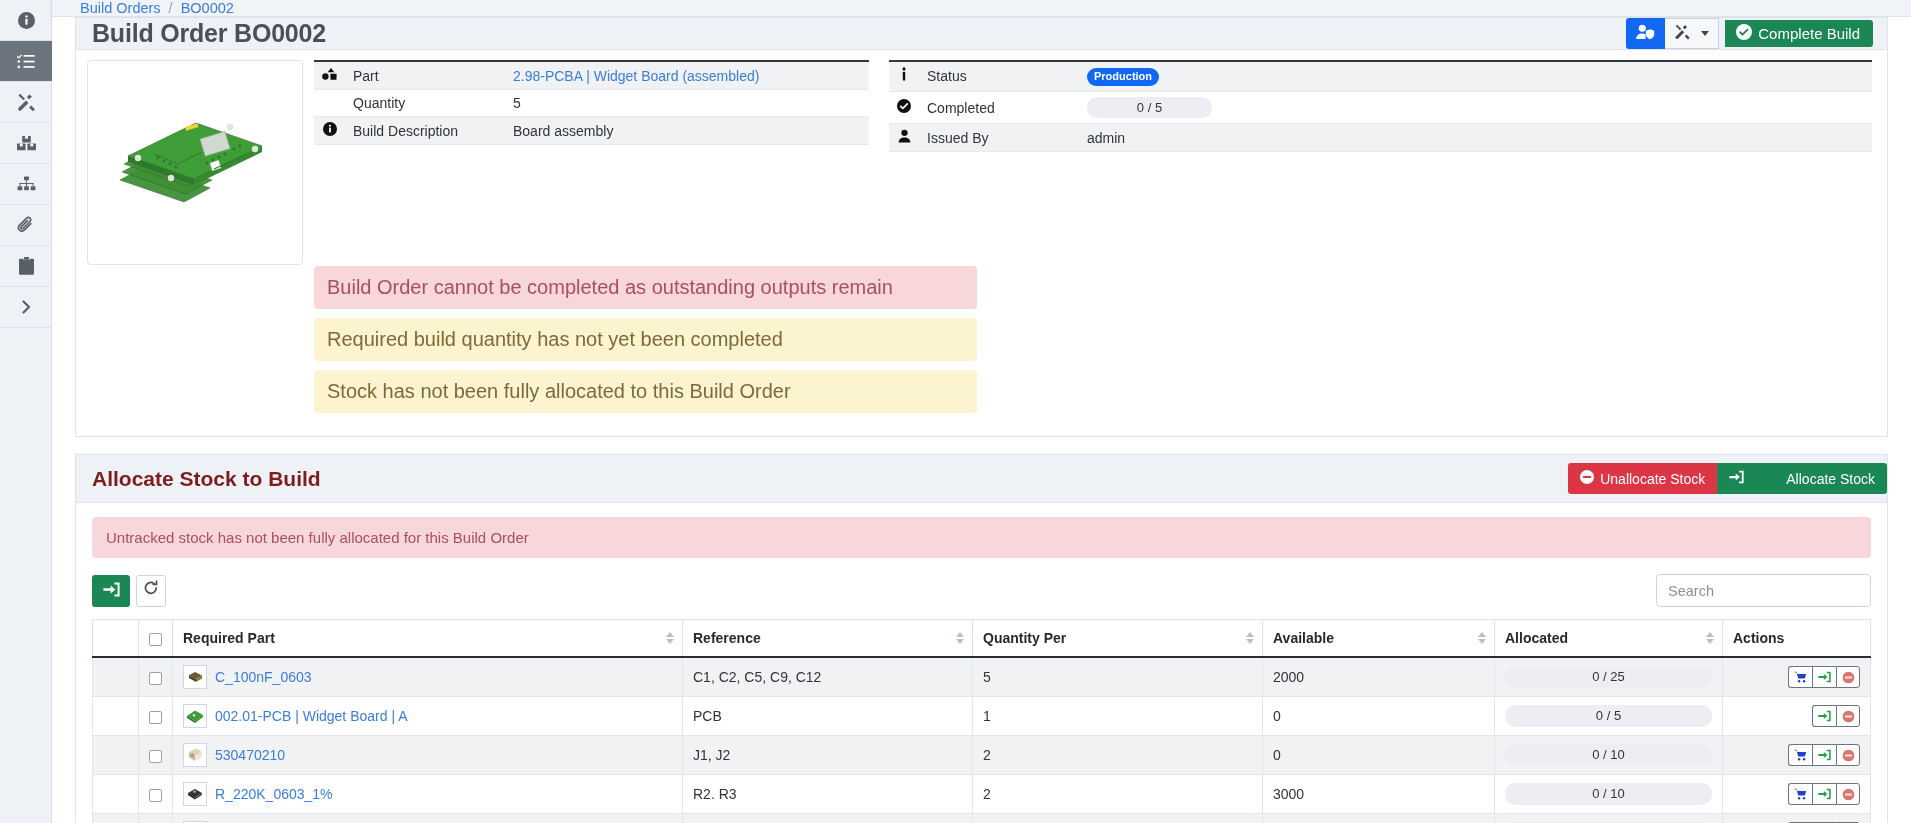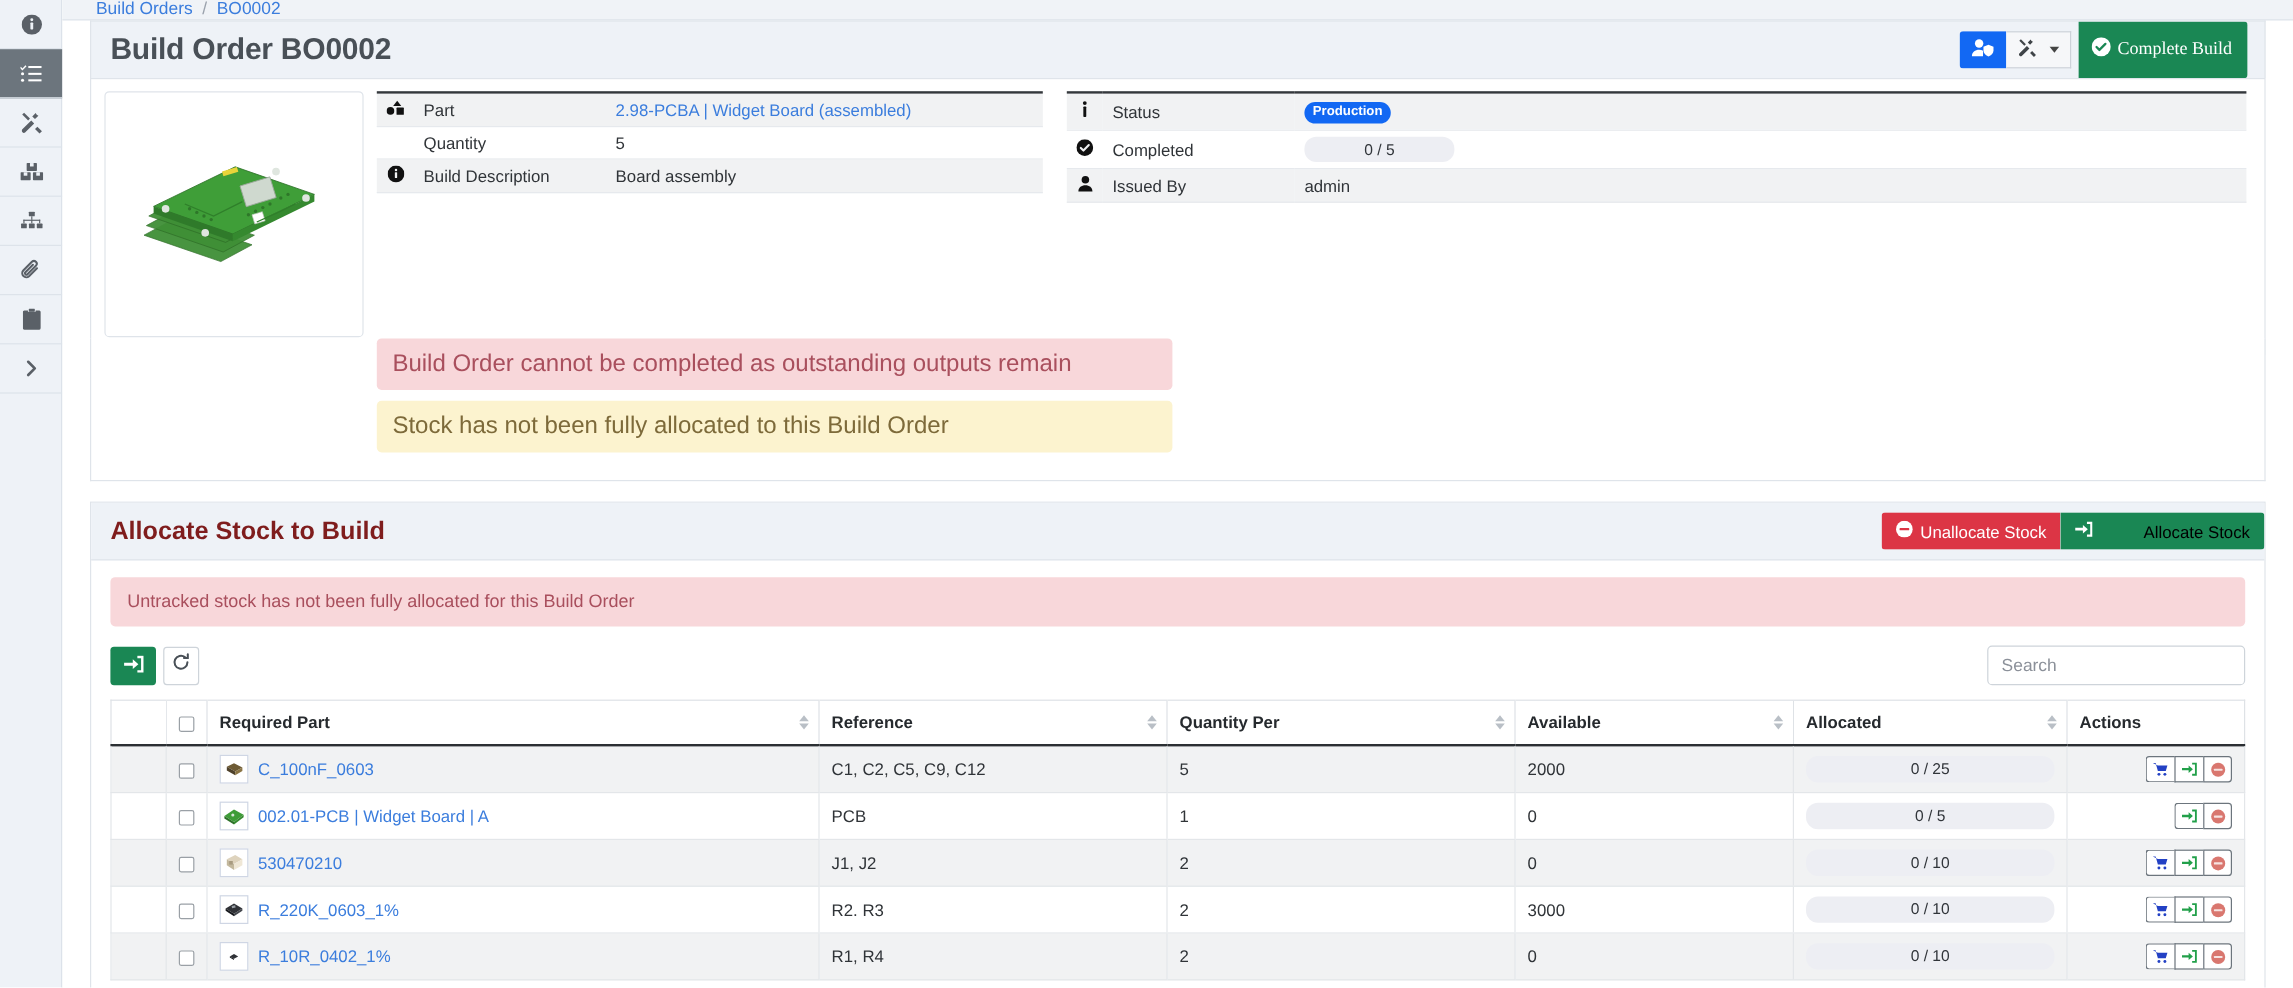--- a/index.html
+++ b/index.html
@@ -70,21 +70,21 @@
 
   .btn {
     border: 1px solid transparent;
     font-size: 14px;
     display: inline-flex; align-items: center; gap: 6px;
     cursor: pointer; white-space: nowrap;
     font-family: "Liberation Sans", sans-serif;
   }
   .btn-primary { background: #1268f3; color: #fff; height: 31px; padding: 0 9px; border-radius: 3px 0 0 3px; }
   .btn-light { background: #f6f7f9; color: #444; height: 31px; padding: 0 9px; border: 1px solid #ccd2d9; border-left: none; border-radius: 0; }
-  .btn-success { background: #1a8754; color: #fff; height: 47px; padding: 0 12px 0 10px; border-radius: 0 3px 3px 0; margin-left: 6px; font-size: 15px; font-family: Liberation Serif, serif; }
+  .btn-success { background: #1a8754; color: #fff; height: 27px; padding: 0 12px 0 10px; border-radius: 0 3px 3px 0; margin-left: 6px; font-size: 15px; }
   .caret { width:0;height:0;border-left:4px solid transparent;border-right:4px solid transparent;border-top:5px solid #444;margin-left:4px; }
 
   
   .panel-body {
     margin: 0 23px;
     background: #ffffff;
     border: 1px solid #dfe4ea;
     padding: 10px 0 14px 0;
     display: flex;
   }
@@ -143,21 +143,21 @@
   
   .alloc-panel { margin: 17px 23px 0 23px; border: 1px solid #dfe4ea; background:#fff; }
   .alloc-head {
     height: 48px; background: #eef2f7;
     border-bottom: 1px solid #dfe4ea;
     display: flex; align-items: center; padding: 0 0 0 16px;
   }
   .alloc-title { font-size: 21px; font-weight: bold; color: #7f1d1d; }
   .alloc-btns { margin-left: auto; display: flex; }
   .btn-danger { background:#dc3545; color:#fff; height:31px; padding:0 11px; border-radius:3px 0 0 3px; font-size:14px; }
-  .btn-green  { background:#1a8754; color:#000000; height:31px; padding:0 11px; border-radius:0 3px 3px 0; font-size:14px;gap:42px; }
+  .btn-green  { background:#1a8754; color:#ffffff; height:31px; padding:0 11px; border-radius:0 3px 3px 0; font-size:14px;gap:42px; }
 
   .alloc-body { padding: 14px 16px 18px 16px; }
   .alert-wide { background:#f8d7da; color:#a94f5d; border-radius:4px; padding:12px 14px; font-size:15px; margin-bottom:16px; }
 
   .table-toolbar { display:flex; align-items:center; margin-bottom: 12px; }
   .tb-btn-green {
     width:38px; height:32px; background:#1a8754; color:#fff;
     border-radius:3px; display:flex; align-items:center; justify-content:center; cursor:pointer;
   }
   .tb-btn-ghost {
@@ -493,20 +493,21 @@
               <td class="val">admin</td>
             </tr>
           </tbody>
         </table>
       </div>
     </div>
 
     <div style="margin:0 23px; border:1px solid #dfe4ea; border-top:none; background:#fff; padding-bottom:14px; position:relative; top:-14px;">
       <div class="alerts" style="width:663px; margin-left:238px; margin-top:0;">
         <div class="alert alert-danger">Build Order cannot be completed as outstanding outputs remain</div>
+        <div class="alert alert-warning">Required build quantity has not yet been completed</div>
         <div class="alert alert-warning">Stock has not been fully allocated to this Build Order</div>
       </div>
     </div>
 
     <div class="alloc-panel" style="margin-top:3px;">
       <div class="alloc-head">
         <div class="alloc-title">Allocate Stock to Build</div>
         <div class="alloc-btns">
           <button class="btn btn-danger">
             <span>

